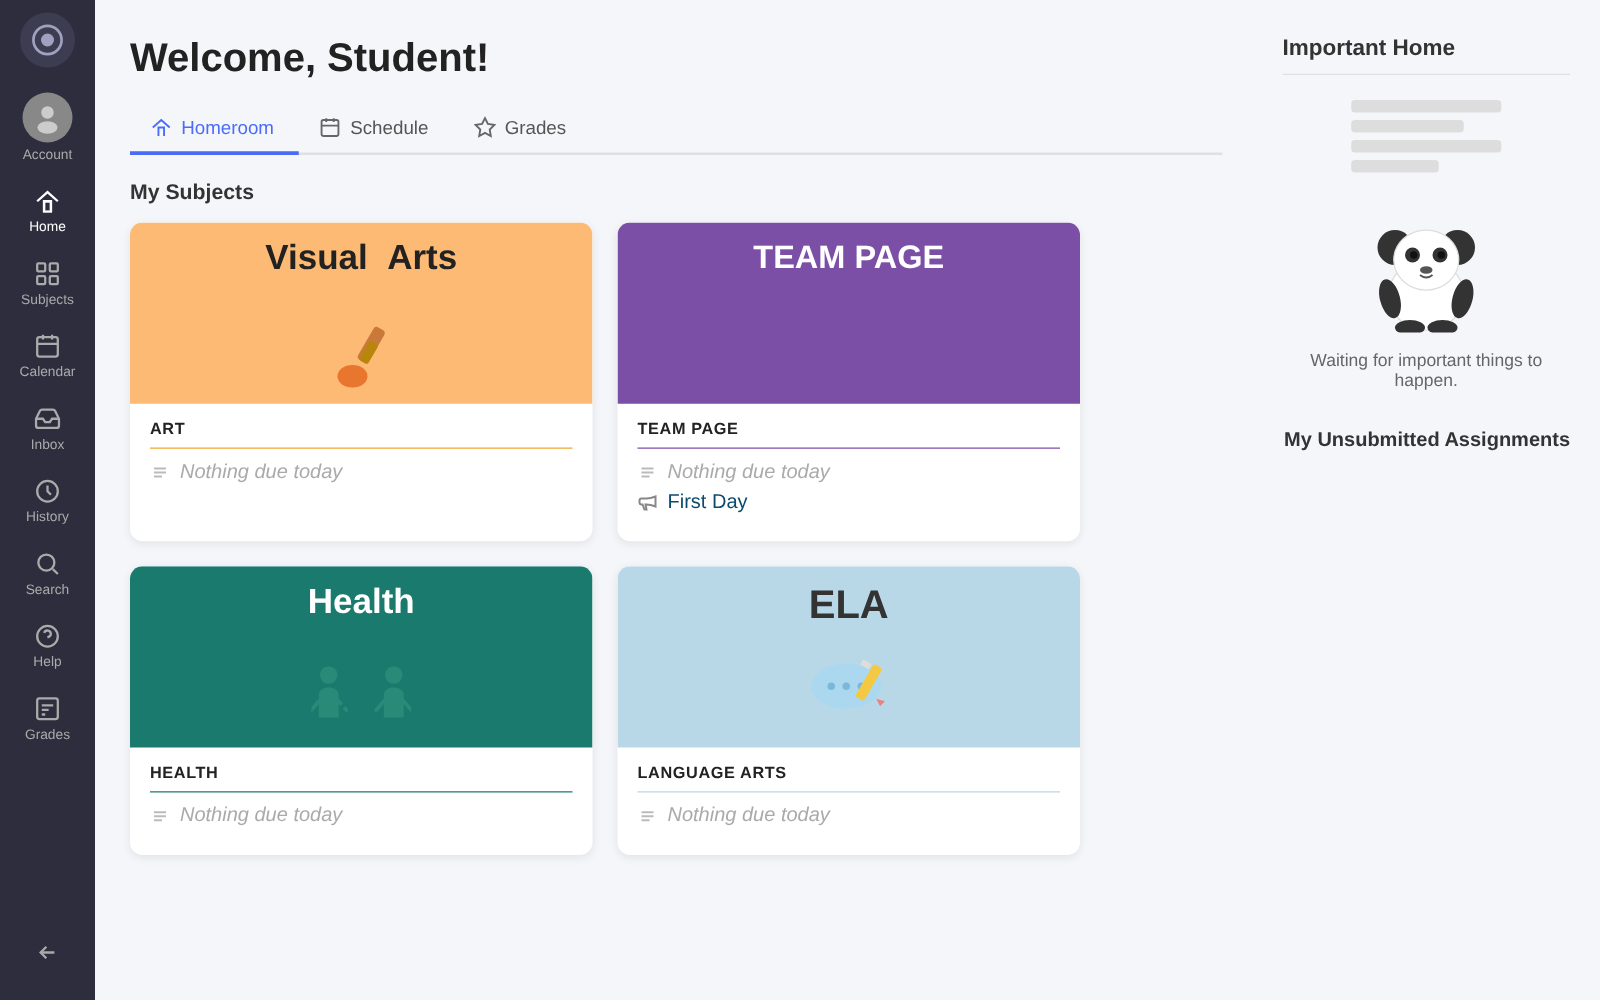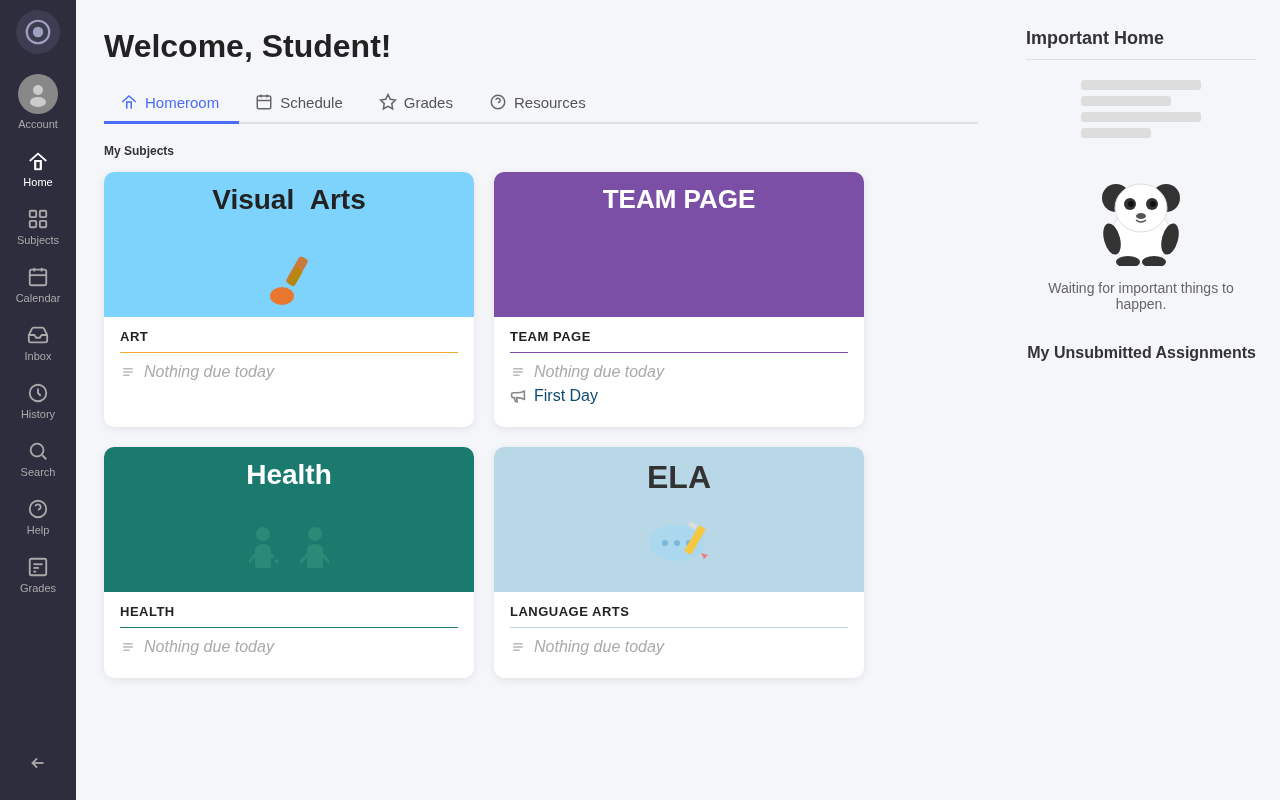--- a/index.html
+++ b/index.html
@@ -75,21 +75,21 @@
       padding: 10px 20px 10px 16px;
       font-size: 15px; color: #555;
       cursor: pointer; border-bottom: 3px solid transparent;
       margin-bottom: -2px;
       text-decoration: none;
     }
     .tab.active { color: #4a6cf7; border-bottom: 3px solid #4a6cf7; }
     .tab svg { width: 18px; height: 18px; }
 
     .section-title {
-      font-size: 12px; font-weight: 600; color: #333;
+      font-size: 17px; font-weight: 600; color: #333;
       margin-bottom: 14px;
     }
 
     
     .subjects-grid {
       display: grid;
       grid-template-columns: 1fr 1fr;
       gap: 20px;
       max-width: 760px;
     }
@@ -99,21 +99,21 @@
       border-radius: 10px;
       overflow: hidden;
       box-shadow: 0 2px 8px rgba(0,0,0,0.08);
       cursor: pointer;
     }
     .subject-card-image {
       height: 145px;
       display: flex; align-items: center; justify-content: center;
       position: relative;
     }
-    .subject-card-image.art-bg { background: #7dd3fc; }
+    .subject-card-image.art-bg { background: #fdba74; }
     .subject-card-image.team-bg { background: #7b4fa6; }
     .subject-card-image.health-bg { background: #1a7a6e; }
     .subject-card-image.ela-bg { background: #b8d8e8; }
 
     .subject-card-title-overlay {
       position: absolute; top: 12px; left: 0; right: 0;
       text-align: center;
       font-size: 26px; font-weight: 700; color: #222;
     }
     .subject-card-image.team-bg .subject-card-title-overlay,
@@ -298,28 +298,20 @@
         <line x1="3" y1="10" x2="21" y2="10"></line>
       </svg>
       <span>Schedule</span>
     </div>
     <div class="tab">
       <svg viewBox="0 0 24 24" fill="none" stroke="#666" stroke-width="2">
         <polygon points="12 2 15.09 8.26 22 9.27 17 14.14 18.18 21.02 12 17.77 5.82 21.02 7 14.14 2 9.27 8.91 8.26 12 2"></polygon>
       </svg>
       <span>Grades</span>
     </div>
-    <div class="tab">
-      <svg viewBox="0 0 24 24" fill="none" stroke="#666" stroke-width="2">
-        <circle cx="12" cy="12" r="9"></circle>
-        <path d="M9.09 9a3 3 0 015.83 1c0 2-3 3-3 3"></path>
-        <line x1="12" y1="17" x2="12.01" y2="17"></line>
-      </svg>
-      <span>Resources</span>
-    </div>
   </div>
 
   <h2 class="section-title">My Subjects</h2>
 
   <div class="subjects-grid">
 
     <div class="subject-card">
       <div class="subject-card-image art-bg">
         <span class="subject-card-title-overlay" style="color:#222; font-size:28px; font-weight:800; font-style:normal;">Visual &nbsp;Arts</span>
 

